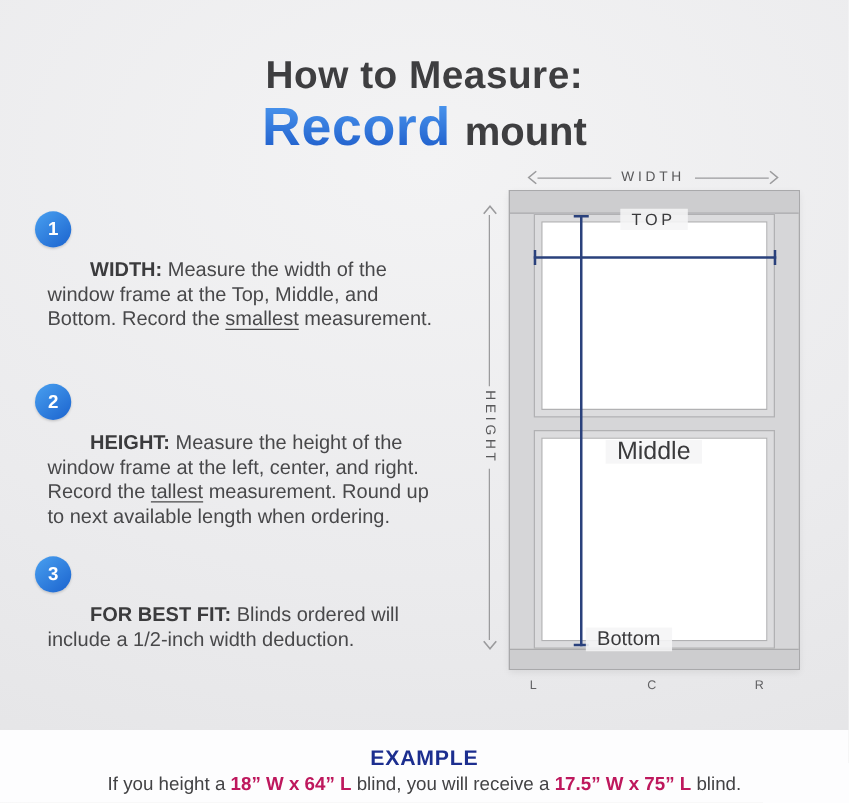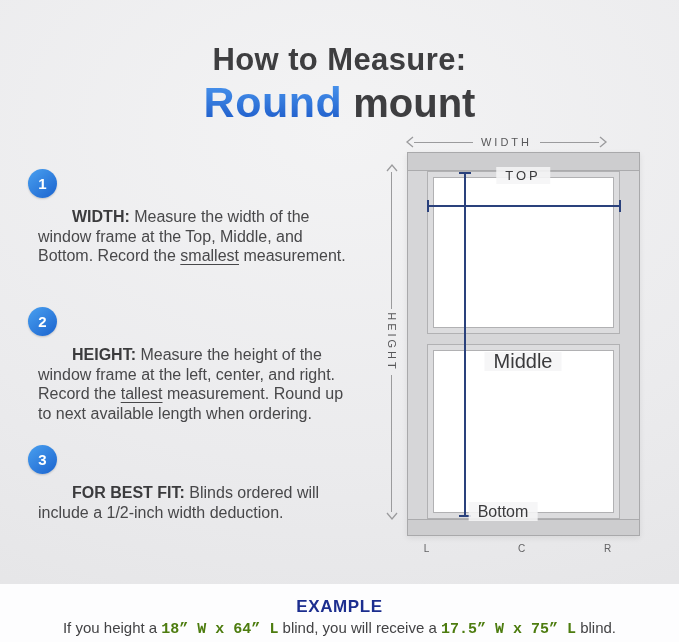--- a/index.html
+++ b/index.html
@@ -13,42 +13,42 @@
   
   .title{ position:absolute; top:24px; left:0; right:0; text-align:center;margin-top:18px; }
   .title-line1{ font-size:31px; font-weight:600; color:#3e3e40; letter-spacing:.4px; line-height:36px; }
   .title-line2{ margin-top:1px; line-height:46px; white-space:nowrap; }
   .title-highlight{
     font-size:43px; font-weight:700; letter-spacing:.5px;
     background:linear-gradient(180deg,#4f9cf2 0%, #1956c6 100%);
     -webkit-background-clip:text; background-clip:text; color:transparent;
     vertical-align:baseline;
   }
-  .title-suffix{ font-size:40px; font-weight:600; color:#3e3e40; margin-left:11px; }
+  .title-suffix{ font-size:32px; font-weight:600; color:#3e3e40; margin-left:11px; }
 
   
   .step{ position:absolute; left:28px; width:340px; }
   .step-1{ top:169px; } .step-2{ top:307px; } .step-3{ top:445px; }
   .step-circle{
     width:29px; height:29px; border-radius:50%;
     background:linear-gradient(140deg,#49a0f0 0%, #1b63ce 100%);
     color:#fff; font-weight:700; font-size:15px;
     display:flex; align-items:center; justify-content:center;
     box-shadow:0 1px 2px rgba(0,0,0,.18);
   }
   .step-text{ margin:9px 0 0 10px; width:322px; font-size:16px; line-height:19.5px; color:#48484a; }
   .step-text b{ color:#3b3b3d; font-weight:700;margin-left:34px; }
   .step-text u{ text-underline-offset:3px;margin-top:32px; }
 
   
   .arrow-line-h{ flex:1; height:1px; background:#9b9b9d; }
   .arrow-line-v{ flex:1; width:1px; background:#9b9b9d; }
   .arrow-label{ font-size:11px; letter-spacing:3px; color:#58585a; padding:0 8px; }
 
-  .width-arrow{ position:absolute; left:405px; top:131px; width:203px; height:22px;
+  .width-arrow{ position:absolute; left:421px; top:131px; width:203px; height:22px;
     display:flex; align-items:center; }
   .height-arrow{ position:absolute; left:385px; top:163px; width:13px; height:358px;
     display:flex; flex-direction:column; align-items:center; }
   .height-label-box{ position:relative; width:13px; height:66px; }
   .height-label-box span{
     position:absolute; left:50%; top:50%;
     transform:translate(-50%,-50%) rotate(90deg);
     font-size:11px; letter-spacing:3px; color:#58585a; white-space:nowrap;
   }
 
@@ -84,31 +84,31 @@
 
   .axis-label{ position:absolute; top:543px; transform:translateX(-50%);
     font-size:10px; color:#626264; letter-spacing:1px; }
   .axis-l{ left:427px; } .axis-c{ left:522px; } .axis-r{ left:608px; }
 
   
   .footer{ position:absolute; left:0; top:584px; width:679px; height:72px;
     background:#fdfdfe; text-align:center; }
   .footer-heading{ margin-top:13px; font-size:17px; font-weight:700; color:#1c2e8f; letter-spacing:.6px; }
   .footer-line{ margin-top:2px; font-size:15px; color:#434345; }
-  .footer-line b{ color:#4d7c0f; font-weight:700;font-family:Liberation Mono, monospace; }
+  .footer-line b{ color:#be185d; font-weight:700; }
 </style>
 </head>
 <body>
 
 <div class="canvas">
 
   <header class="title">
     <div class="title-line1">How to Measure:</div>
     <div class="title-line2">
-      <span class="title-highlight">Round</span><span class="title-suffix">mount</span>
+      <span class="title-highlight">Record</span><span class="title-suffix">mount</span>
     </div>
   </header>
 
   <section class="step step-1">
     <div class="step-circle">1</div>
     <p class="step-text"><b>WIDTH:</b><span> Measure the width of the window frame at the Top, Middle, and Bottom. Record the </span><u>smallest</u><span> measurement.</span></p>
   </section>
 
   <section class="step step-2">
     <div class="step-circle">2</div>

